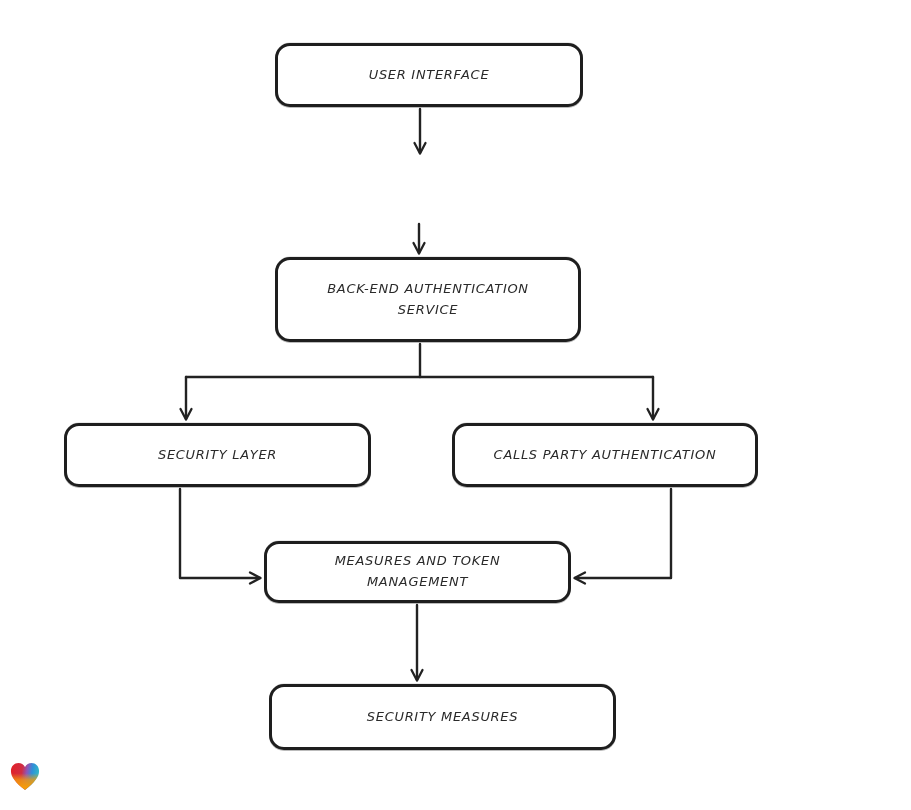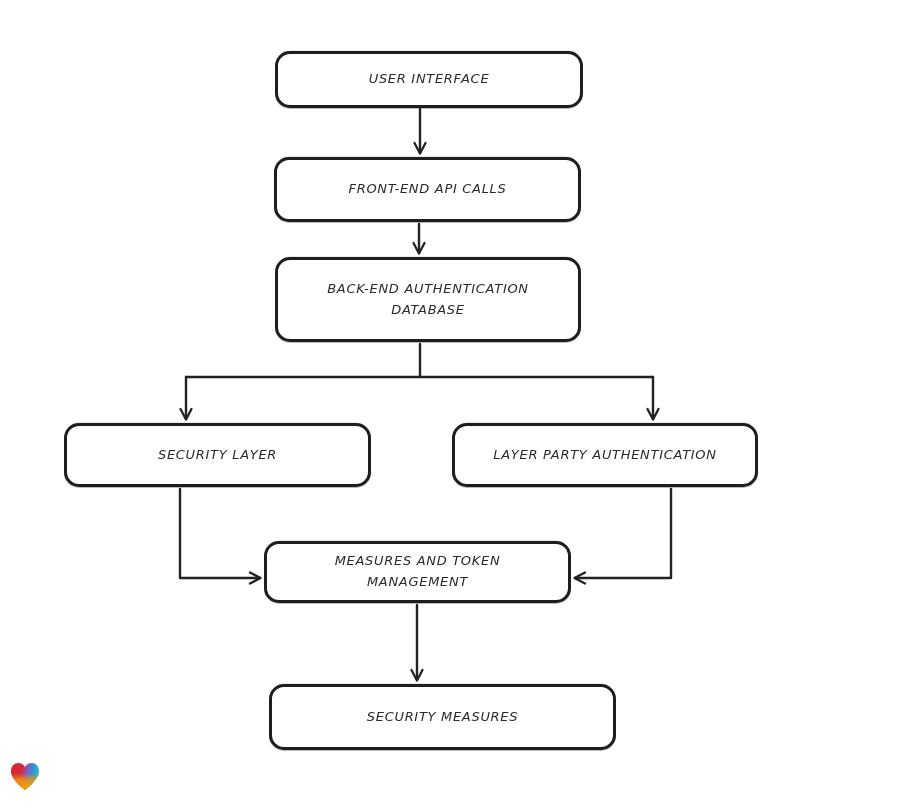--- a/index.html
+++ b/index.html
@@ -13,21 +13,21 @@
     display:flex;align-items:center;justify-content:center;text-align:center;
     box-shadow:0 1px 0 rgba(30,30,30,0.30), 0 -0.5px 0 rgba(30,30,30,0.18);
     box-sizing:border-box;cursor:default;
   }
   .node .label{
     font-style:italic;font-size:13px;letter-spacing:0.7px;color:#2a2a2a;
     line-height:1.6;padding:0 8px;
   }
   .label.narrow{max-width:245px;}
   .label.oneline{white-space:nowrap;}
-  #n-ui  {left:275px;top:43px; width:308px;height:57px;margin-top:8px;}
+  #n-ui  {left:275px;top:43px; width:308px;height:64px;}
   #n-fe  {left:274px;top:157px;width:307px;height:65px;}
   #n-be  {left:275px;top:257px;width:306px;height:85px;}
   #n-db  {left:64px; top:423px;width:307px;height:64px;}
   #n-tp  {left:452px;top:423px;width:306px;height:64px;}
   #n-st  {left:264px;top:541px;width:307px;height:62px;}
   #n-sec {left:269px;top:684px;width:347px;height:66px;}
   .logo{position:absolute;left:7px;top:757px;width:36px;height:38px;cursor:pointer;}
 </style>
 </head>
 <body>
@@ -50,34 +50,31 @@
       <path d="M180,489 L180,578 L260,578" marker-end="url(#arrow)"></path>
       <path d="M671,489 L671,578 L575,578" marker-end="url(#arrow)"></path>
       <path d="M417,605 L417,680" marker-end="url(#arrow)"></path>
     </g>
   </svg>
 
   <div class="node" id="n-ui">
     <span class="label">USER INTERFACE</span>
   </div>
 
-  <div class="node" id="n-fe">
-    <span class="label">FRONT-END API CALLS</span>
-  </div>
 
   <div class="node" id="n-be">
-    <span class="label narrow">BACK-END AUTHENTICATION DATABASE</span>
+    <span class="label narrow">BACK-END AUTHENTICATION SERVICE</span>
   </div>
 
   <div class="node" id="n-db">
     <span class="label">SECURITY LAYER</span>
   </div>
 
   <div class="node" id="n-tp">
-    <span class="label oneline">LAYER PARTY AUTHENTICATION</span>
+    <span class="label oneline">CALLS PARTY AUTHENTICATION</span>
   </div>
 
   <div class="node" id="n-st">
     <span class="label narrow">MEASURES AND TOKEN MANAGEMENT</span>
   </div>
 
   <div class="node" id="n-sec">
     <span class="label">SECURITY MEASURES</span>
   </div>
 

